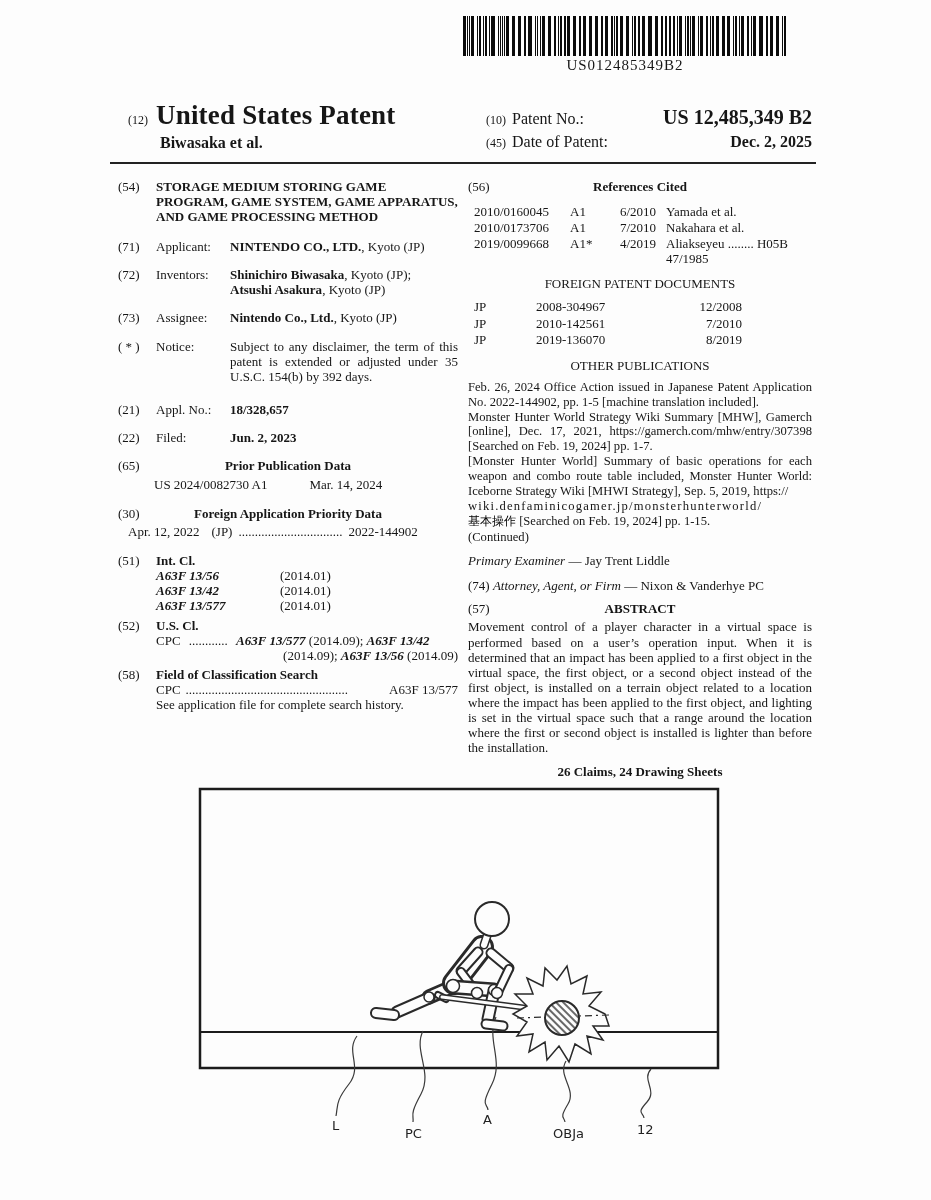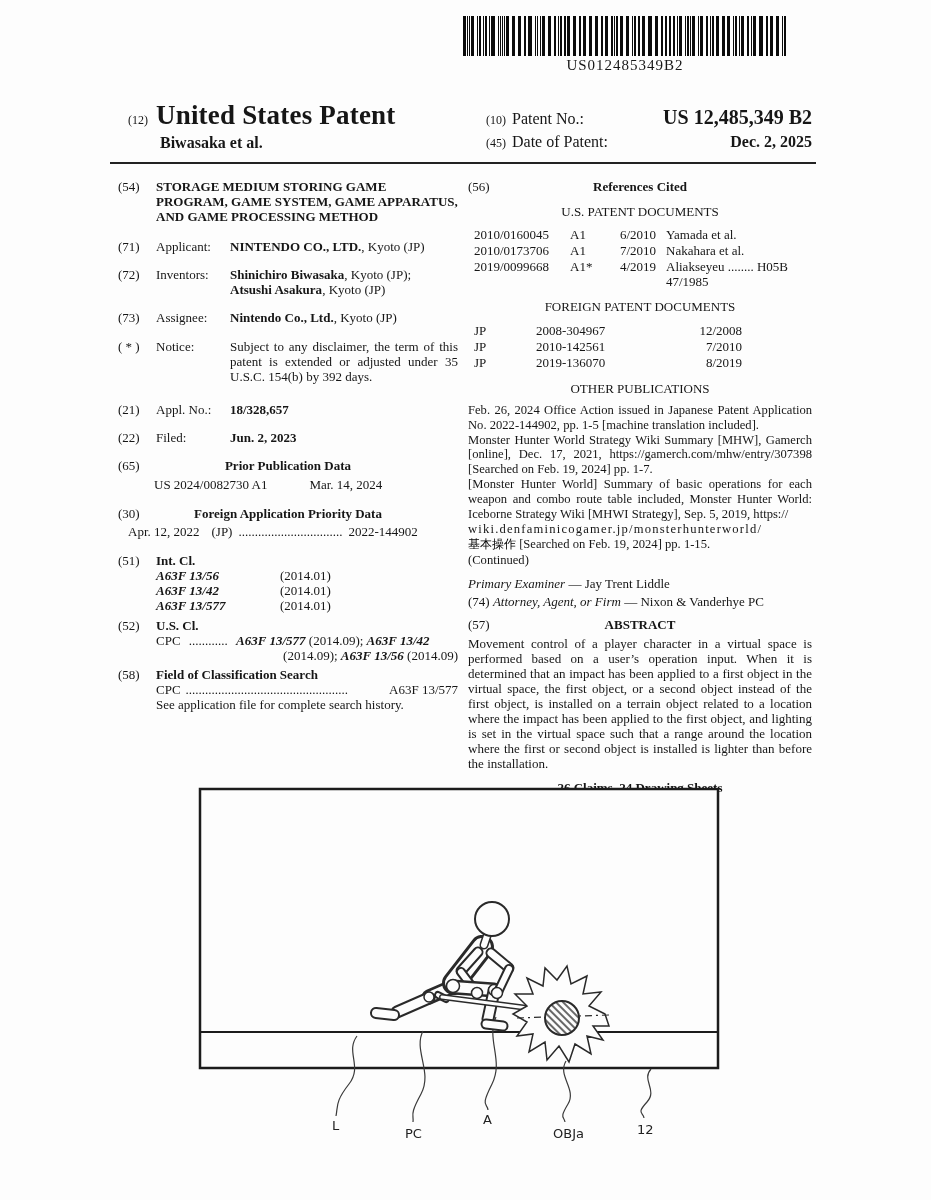--- a/index.html
+++ b/index.html
@@ -350,21 +350,20 @@
         <span>See application file for complete search history.</span>
       </span>
     </div>
   </div>
 
   <div class="col col-right">
     <div class="sec-row" style="margin-bottom:10px;">
       <span class="num">(56)</span>
       <div class="sec-head">References Cited</div>
     </div>
-    <div class="sec-subhead">U.S. PATENT DOCUMENTS</div>
     <div style="margin-bottom:10px;">
       <div class="usrow">
         <span class="c-no">2010/0160045</span>
           <span class="c-kind">A1</span>
           <span class="c-date">6/2010</span>
           <span class="c-name">Yamada et al.</span>
       </div>
       <div class="usrow">
         <span class="c-no">2010/0173706</span>
           <span class="c-kind">A1</span>
@@ -399,21 +398,21 @@
     <div class="sec-subhead" style="margin-bottom:7px;">OTHER PUBLICATIONS</div>
     <div class="pub">
       <p class="just">Feb. 26, 2024 Office Action issued in Japanese Patent Application No. 2022-144902, pp. 1-5 [machine translation included].</p>
       <p class="just">Monster Hunter World Strategy Wiki Summary [MHW], Gamerch [online], Dec. 17, 2021, https://gamerch.com/mhw/entry/307398 [Searched on Feb. 19, 2024] pp. 1-7.</p>
       <p class="just"><span>[Monster Hunter World] Summary of basic operations for each weapon and combo route table included, Monster Hunter World: Iceborne Strategy Wiki [MHWI Strategy], Sep. 5, 2019, https://</span><br><span class="spaced">wiki.denfaminicogamer.jp/monsterhunterworld/</span><br><span class="jp-chars">基本操作</span><span> [Searched on Feb. 19, 2024] pp. 1-15.</span></p>
       <p class="centered" style="margin-top:2px;">(Continued)</p>
     </div>
     <div style="margin-top:8px;">
       <span class="it">Primary Examiner</span><span> — Jay Trent Liddle</span>
     </div>
-    <div style="margin-top:3px;">
+    <div style="margin-top:10px;">
       <span>(74)</span>&nbsp;<span class="it">Attorney, Agent, or Firm</span><span> — Nixon &amp; Vanderhye PC</span>
     </div>
     <div class="abs-head sec-row">
       <span class="num">(57)</span>
       <div class="sec-head">ABSTRACT</div>
     </div>
     <div class="just">Movement control of a player character in a virtual space is performed based on a user’s operation input. When it is determined that an impact has been applied to a first object in the virtual space, the first object, or a second object instead of the first object, is installed on a terrain object related to a location where the impact has been applied to the first object, and lighting is set in the virtual space such that a range around the location where the first or second object is installed is lighter than before the installation.</div>
     <div class="claims">26 Claims, 24 Drawing Sheets</div>
   </div>
 

